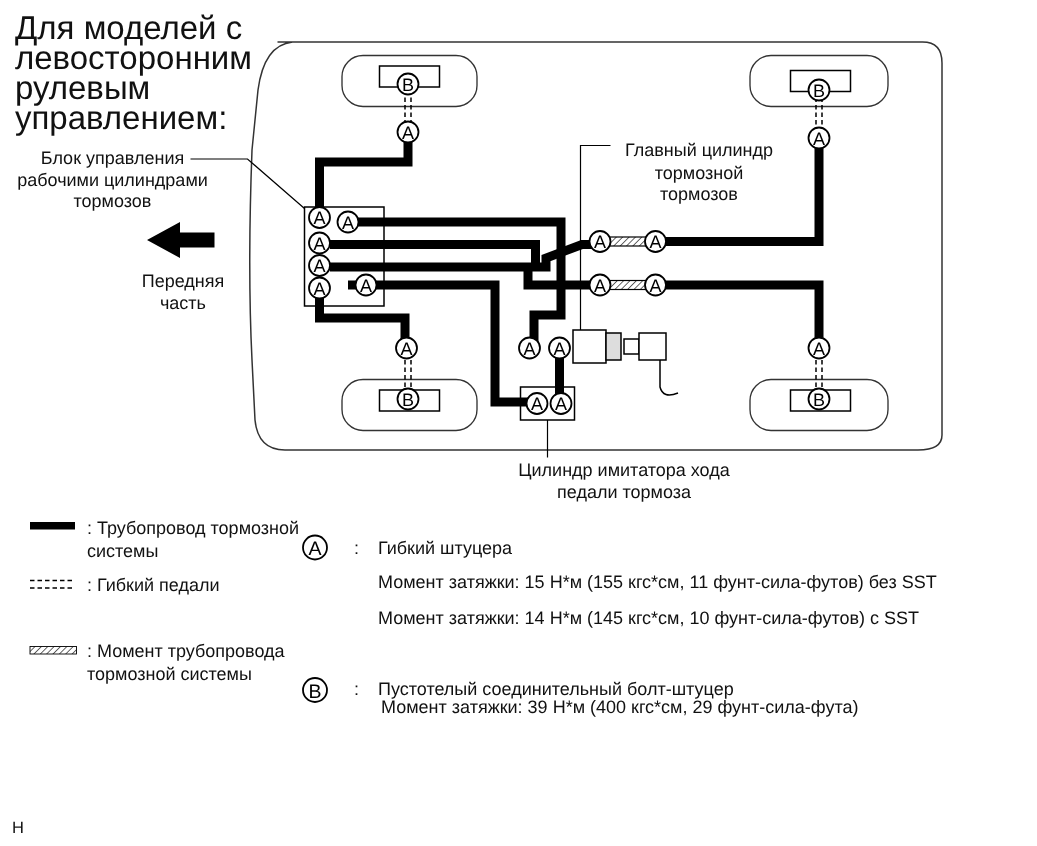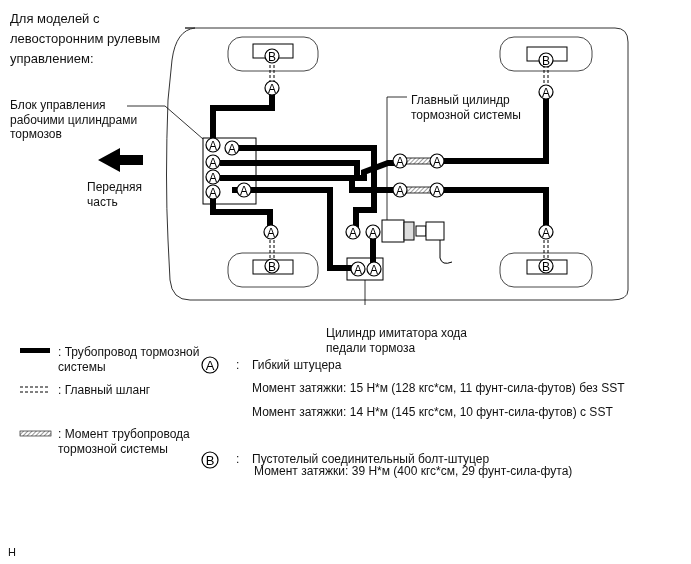--- a/index.html
+++ b/index.html
@@ -1,36 +1,36 @@
 <!DOCTYPE html>
 <html><head>
 <meta charset="utf-8">
 <style>
   html, body { margin:0; padding:0; background:#fff; }
   body { width:691px; height:564px; position:relative; overflow:hidden;
          font-family:"Liberation Sans", sans-serif; color:#111; }
   .abs { position:absolute; }
-  .title { left:10px; top:9px; font-size:13px; line-height:20px; width:170px; }
-  .lbl { font-size:12px; line-height:14.5px; }
+  .title { left:10px; top:9px; font-size:22px; line-height:20px; width:170px; }
+  .lbl { font-size:12px; line-height:14.5px;text-align:center; }
   .lbl-block { left:10px; top:98px; width:130px; }
   .lbl-front { left:87px; top:180px; }
   .lbl-master { left:411px; top:93px; }
-  .lbl-sim { left:326px; top:306px;margin-top:20px; }
+  .lbl-sim { left:326px; top:306px; }
   svg#diagram { position:absolute; left:0; top:0; }
   .leg-text { font-size:12px; line-height:14.5px; }
   .torque { font-size:12px; }
   .footer { left:8px; top:546px; font-size:11px; }
 </style>
 </head>
 <body>
 
 <div class="abs title">Для моделей с левосторонним рулевым управлением:</div>
 <div class="abs lbl lbl-block">Блок управления рабочими цилиндрами тормозов</div>
 <div class="abs lbl lbl-front" style="width:70px">Передняя часть</div>
-<div class="abs lbl lbl-master" style="width:110px">Главный цилиндр тормозной системы</div>
+<div class="abs lbl lbl-master" style="width:110px">Главный цилиндр тормозной тормозов</div>
 <div class="abs lbl lbl-sim" style="width:180px">Цилиндр имитатора хода педали тормоза</div>
 
 <svg id="diagram" width="691" height="564">
   <defs>
     <pattern id="hatch" width="3" height="3" patternUnits="userSpaceOnUse" patternTransform="rotate(45)">
       <line x1="0" y1="0" x2="0" y2="3" stroke="#555" stroke-width="1.2"></line>
     </pattern>
     <g id="circA">
       <circle r="7" fill="#fff" stroke="#000" stroke-width="1.2"></circle>
       <text y="4.5" text-anchor="middle" font-size="12" font-family="Liberation Sans, sans-serif">A</text>
@@ -153,25 +153,25 @@
     <circle r="8" fill="#fff" stroke="#000" stroke-width="1.2"></circle>
     <text y="5" text-anchor="middle" font-size="13" font-family="Liberation Sans, sans-serif">A</text>
   </g>
   <g transform="translate(210,460)">
     <circle r="8" fill="#fff" stroke="#000" stroke-width="1.2"></circle>
     <text y="5" text-anchor="middle" font-size="13" font-family="Liberation Sans, sans-serif">B</text>
   </g>
 </svg>
 
 <div class="abs leg-text" style="left:58px;top:345px;width:160px">: Трубопровод тормозной системы</div>
-<div class="abs leg-text" style="left:58px;top:383px">: Главный шланг</div>
+<div class="abs leg-text" style="left:58px;top:383px">: Гибкий педали</div>
 <div class="abs leg-text" style="left:58px;top:427px;width:150px">: Момент трубопровода тормозной системы</div>
 
 <div class="abs torque" style="left:236px;top:358px">:</div>
 <div class="abs torque" style="left:252px;top:358px">Гибкий штуцера</div>
-<div class="abs torque" style="left:252px;top:381px">Момент затяжки: 15 Н*м (128 кгс*см, 11 фунт-сила-футов) без SST</div>
+<div class="abs torque" style="left:252px;top:381px">Момент затяжки: 15 Н*м (155 кгс*см, 11 фунт-сила-футов) без SST</div>
 <div class="abs torque" style="left:252px;top:405px">Момент затяжки: 14 Н*м (145 кгс*см, 10 фунт-сила-футов) с SST</div>
 
 <div class="abs torque" style="left:236px;top:452px">:</div>
 <div class="abs torque" style="left:252px;top:452px">Пустотелый соединительный болт-штуцер</div>
 <div class="abs torque" style="left:254px;top:464px">Момент затяжки: 39 Н*м (400 кгс*см, 29 фунт-сила-фута)</div>
 
 <div class="abs footer">H</div>
 
 </body></html>

